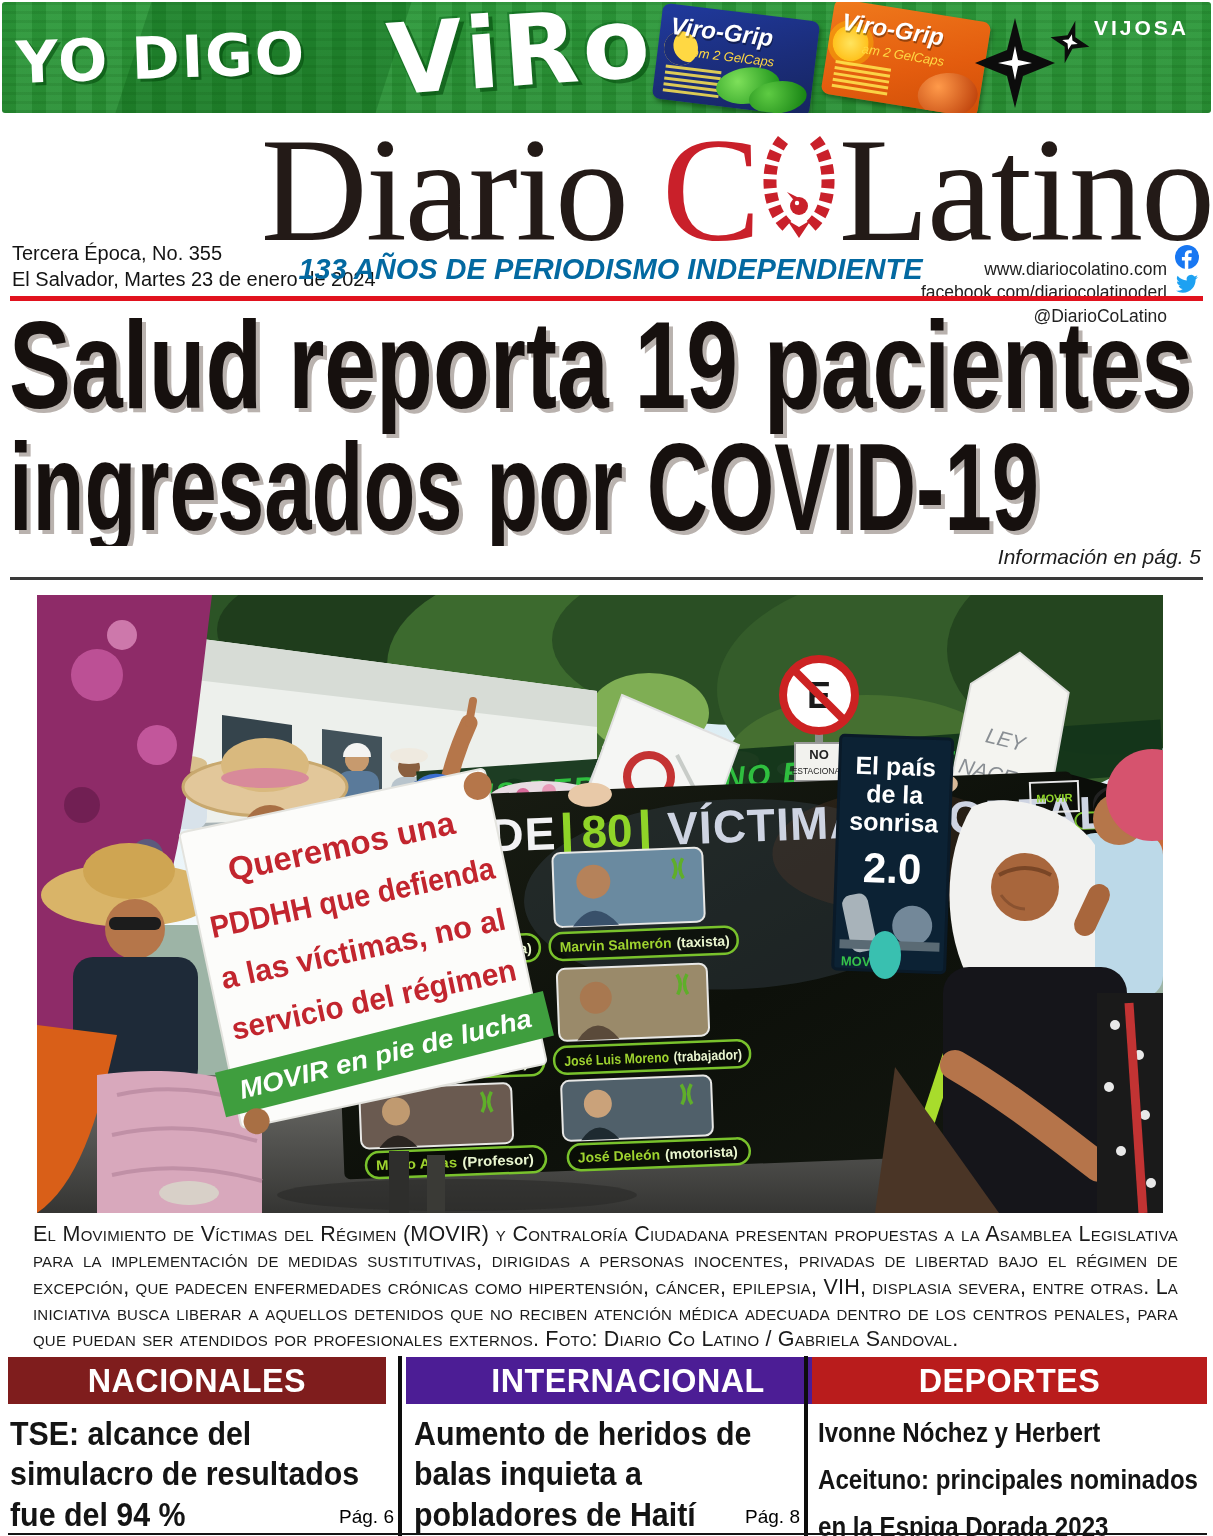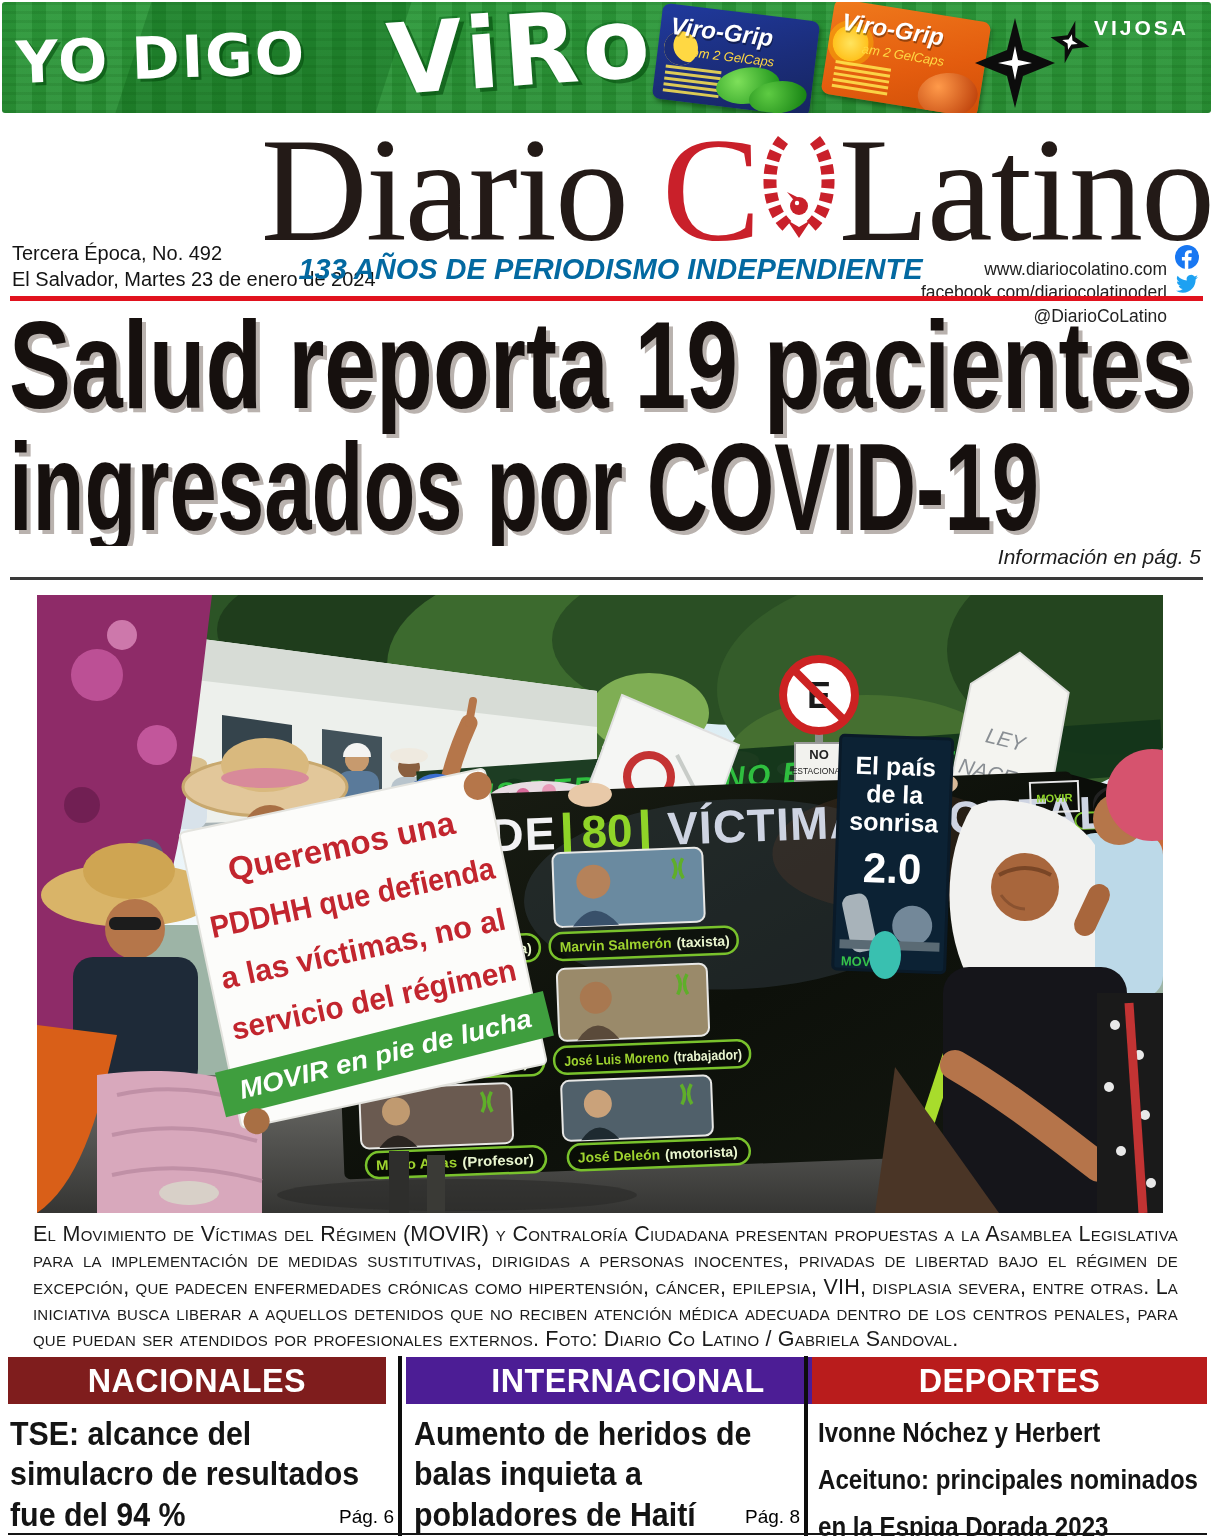--- a/index.html
+++ b/index.html
@@ -133,21 +133,21 @@
         <path d="M22,8 C4,30 4,74 26,94"></path>
         <path d="M54,8 C72,30 72,74 50,94"></path>
       </g>
       <circle cx="38" cy="74" r="9" fill="#c9202a"></circle>
       <path d="M38,66 L26,60 L36,72 Z" fill="#c9202a"></path>
       <circle cx="36" cy="71" r="2.2" fill="#fff"></circle>
       <path d="M26,88 L38,106 L50,88 L38,95 Z" fill="#c9202a"></path>
     </svg></span><span>Latino</span></div>
 
 <div class="abs edition">
-  <div>Tercera Época, No. 492</div>
+  <div>Tercera Época, No. 355</div>
   <div>El Salvador, Martes 23 de enero de 2024</div>
 </div>
 <div class="abs tagline">133 AÑOS DE PERIODISMO INDEPENDIENTE</div>
 <div class="abs contact">
   <div>www.diariocolatino.com</div>
   <div>facebook.com/diariocolatinoderl</div>
   <div>@DiarioCoLatino</div>
 </div>
 <div class="abs social">
   <svg width="24" height="24" viewBox="0 0 24 24">

